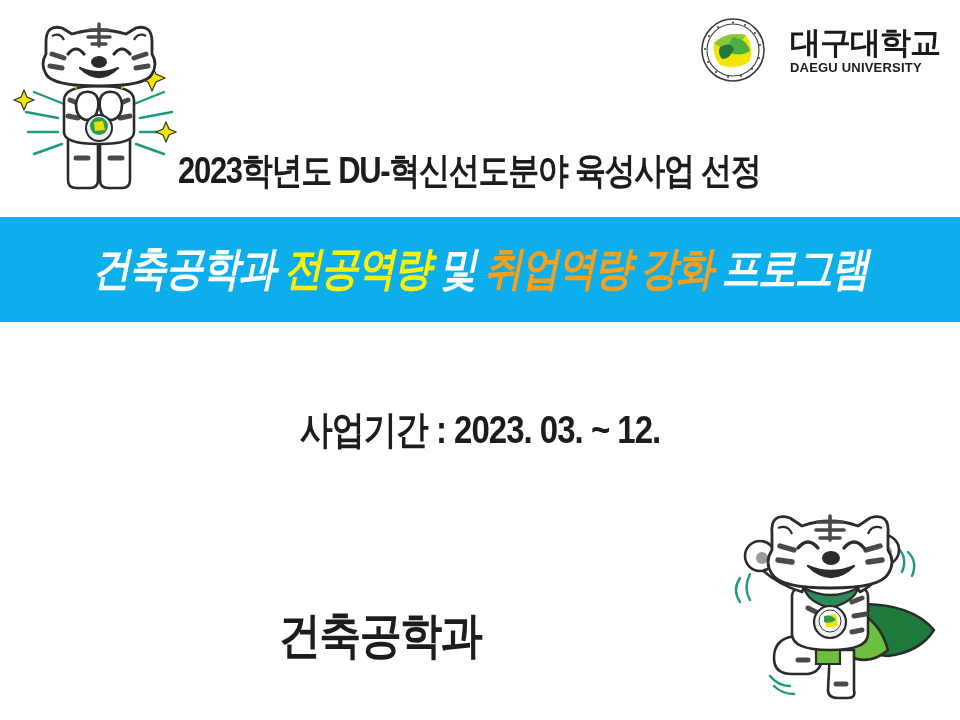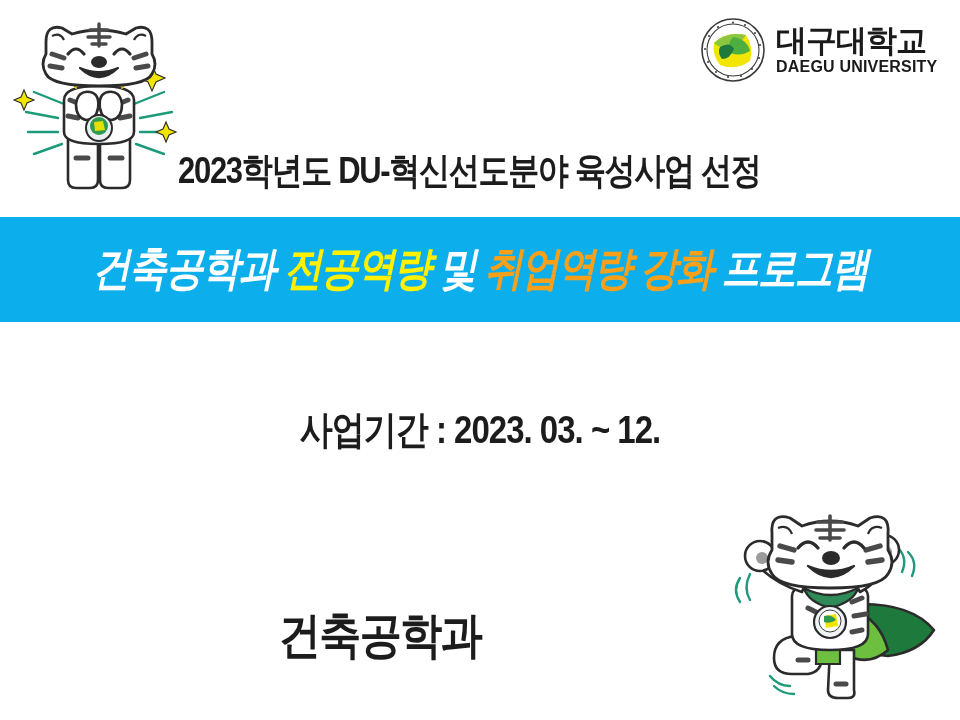--- a/index.html
+++ b/index.html
@@ -20,42 +20,42 @@
 
   
   .uni-logo {
     position: absolute;
     left: 700px;
     top: 14px;
     width: 240px;
     height: 72px;
     display: flex;
     align-items: center;
-    gap: 10px;
+    gap: 24px;
   }
   .uni-emblem {
     width: 66px;
     height: 66px;
     flex: 0 0 66px;
   }
   .uni-wordmark {
     display: flex;
     flex-direction: column;
     justify-content: center;
     line-height: 1;
   }
   .uni-kr {
     font-size: 31px;
     font-weight: 700;
     letter-spacing: -1px;
     color: #1a1a1a;
     white-space: nowrap;
   }
   .uni-en {
-    font-size: 16px;
+    font-size: 13px;
     font-weight: 700;
     letter-spacing: 0.2px;
     color: #1a1a1a;
     white-space: nowrap;
     margin-top: 3px;
   }
 
   
   .mascot-top {
     position: absolute;

